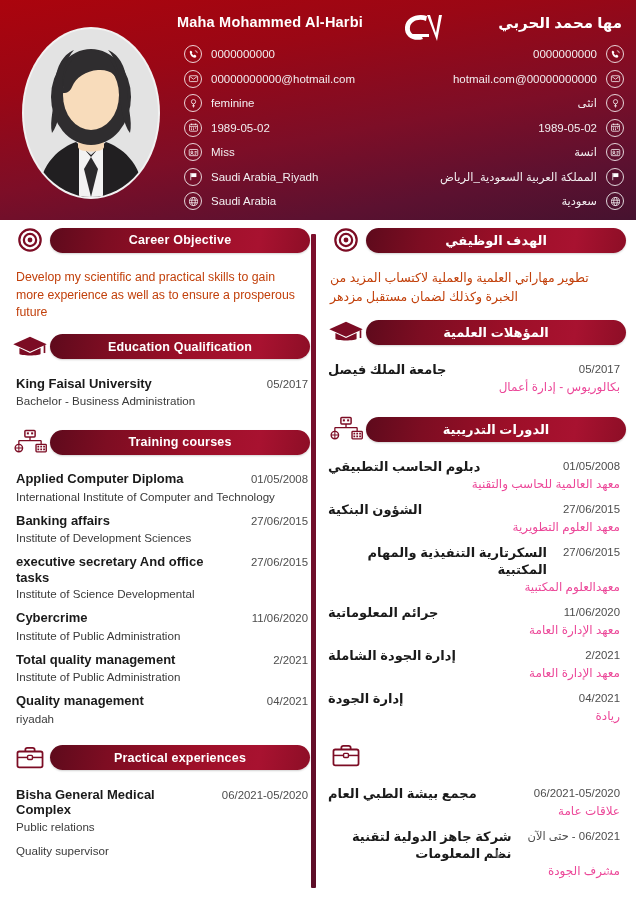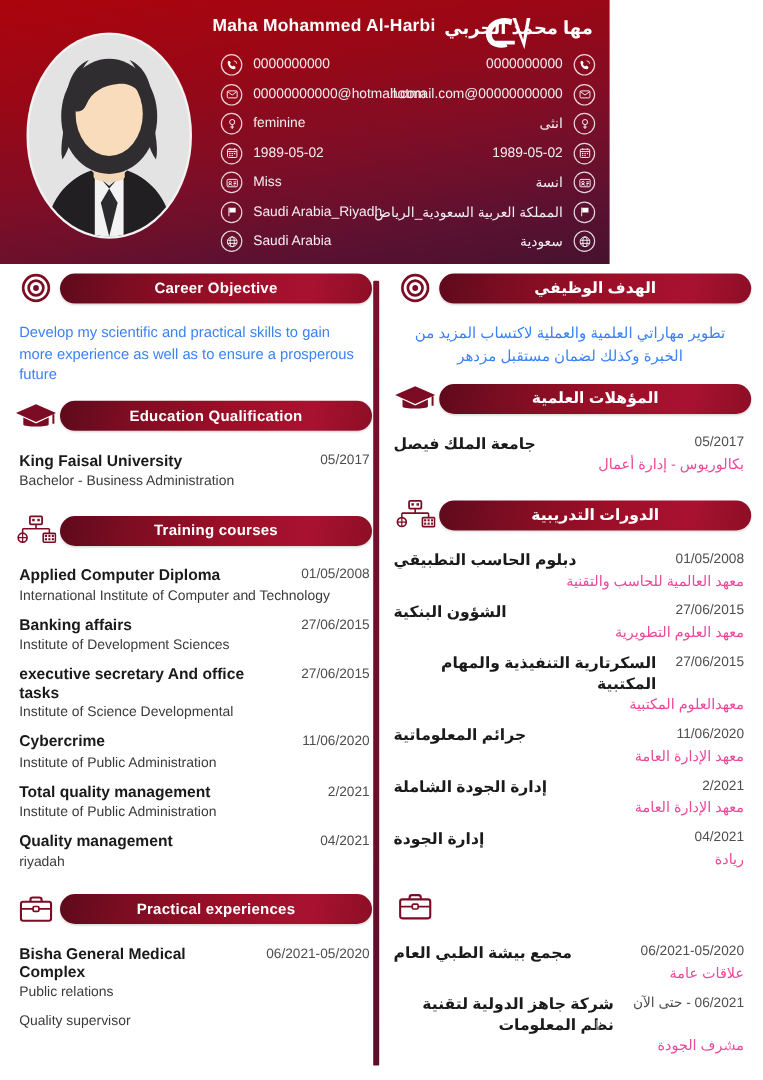--- a/index.html
+++ b/index.html
@@ -9,21 +9,21 @@
     background:#ffffff;
     font-family:"Liberation Sans","DejaVu Sans",sans-serif;
     overflow:hidden;
     position:relative;
   }
   .page{position:relative;width:636px;height:900px;overflow:hidden;background:#fff;}
 
   
   .header{
     position:relative;
-    width:508px;height:220px;
+    width:636px;height:220px;
     background:linear-gradient(170deg,#ab040d 0%,#9a0715 28%,#7d0e27 58%,#5c1130 82%,#46122f 100%);
     overflow:hidden;
   }
   .avatar-wrap{
     position:absolute;left:22px;top:27px;
     width:134px;height:168px;
   }
   .avatar-ellipse{
     position:absolute;left:0;top:0;width:134px;height:168px;
     border-radius:50%;
@@ -95,23 +95,23 @@
     background:linear-gradient(100deg,#5e0a1c 0%,#7d0d22 22%,#9d0f28 55%,#a81230 80%,#8d0e26 100%);
     display:flex;align-items:center;justify-content:center;
     color:#ffffff;font-size:12.5px;font-weight:bold;
     letter-spacing:.2px;
     box-shadow:0 1px 2px rgba(0,0,0,.18);
   }
   .col-ar .pill{font-size:13px;}
 
   .objective{
     margin:9px 4px 0 6px;
-    color:#3b82f6;font-size:12.3px;line-height:17.5px;
-  }
-  .col-ar .objective{text-align:center;margin:9px 6px 0 4px;font-size:12.5px;line-height:19px;}
+    color:#c2410c;font-size:12.3px;line-height:17.5px;
+  }
+  .col-ar .objective{text-align:left;margin:9px 6px 0 4px;font-size:12.5px;line-height:19px;}
 
   
   .entry{margin:9px 2px 0 6px;}
   .col-ar .entry{margin:9px 6px 0 2px;}
   .entry-top{
     display:flex;align-items:flex-start;justify-content:space-between;
     gap:16px;
   }
   .col-ar .entry-top{flex-direction:row-reverse;}
   .e-title{

